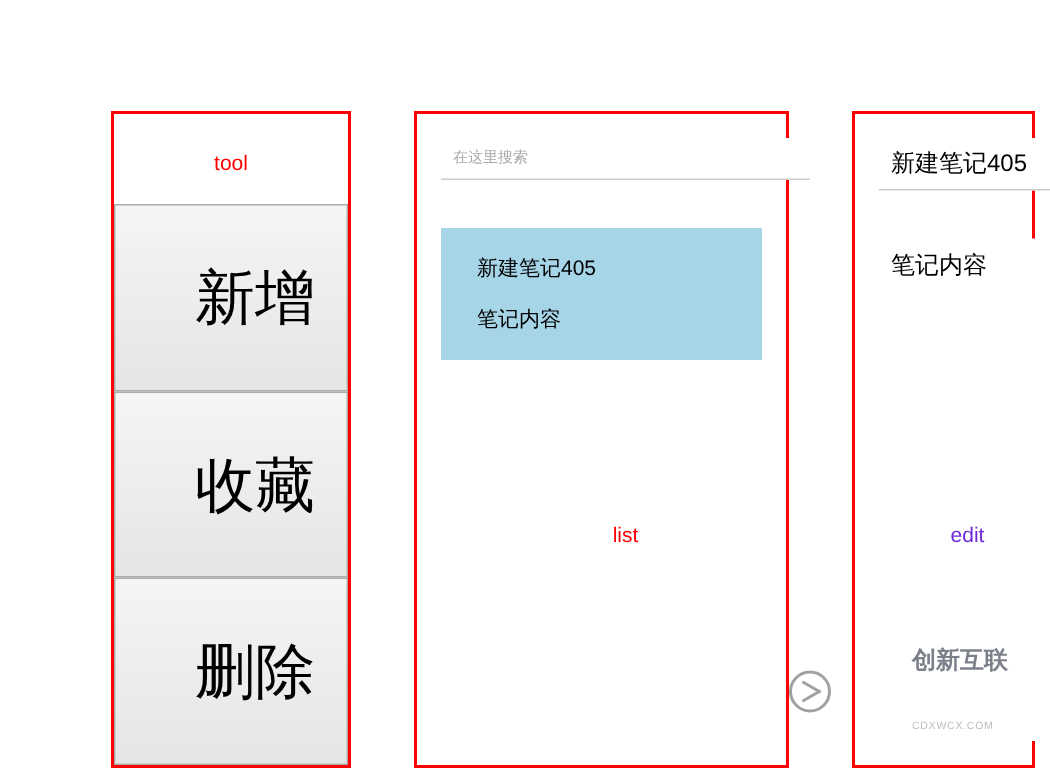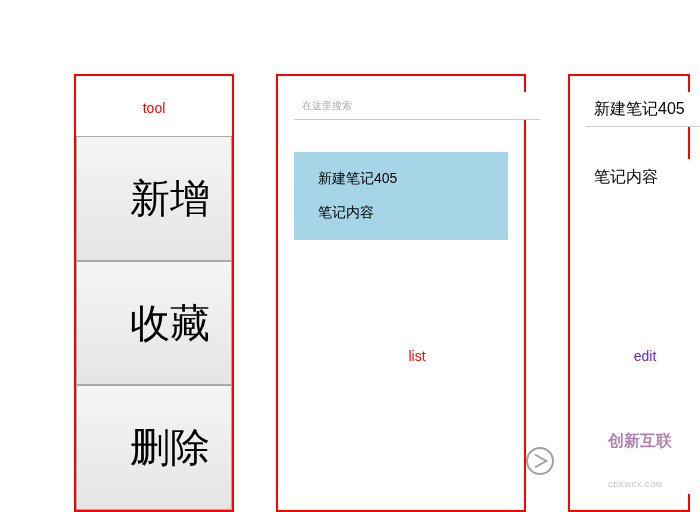--- a/index.html
+++ b/index.html
@@ -167,21 +167,21 @@
       transform: rotate(-30deg);
     }
     .watermark-text {
       display: flex;
       flex-direction: column;
       line-height: 1;
     }
     .watermark-main {
       font-size: 16px;
       font-weight: bold;
-      color: #701a75;
+      color: #0f172a;
     }
     .watermark-sub {
       font-size: 7px;
       color: #888;
       letter-spacing: 0.5px;
     }
   </style>
 </head>
 <body>
 

